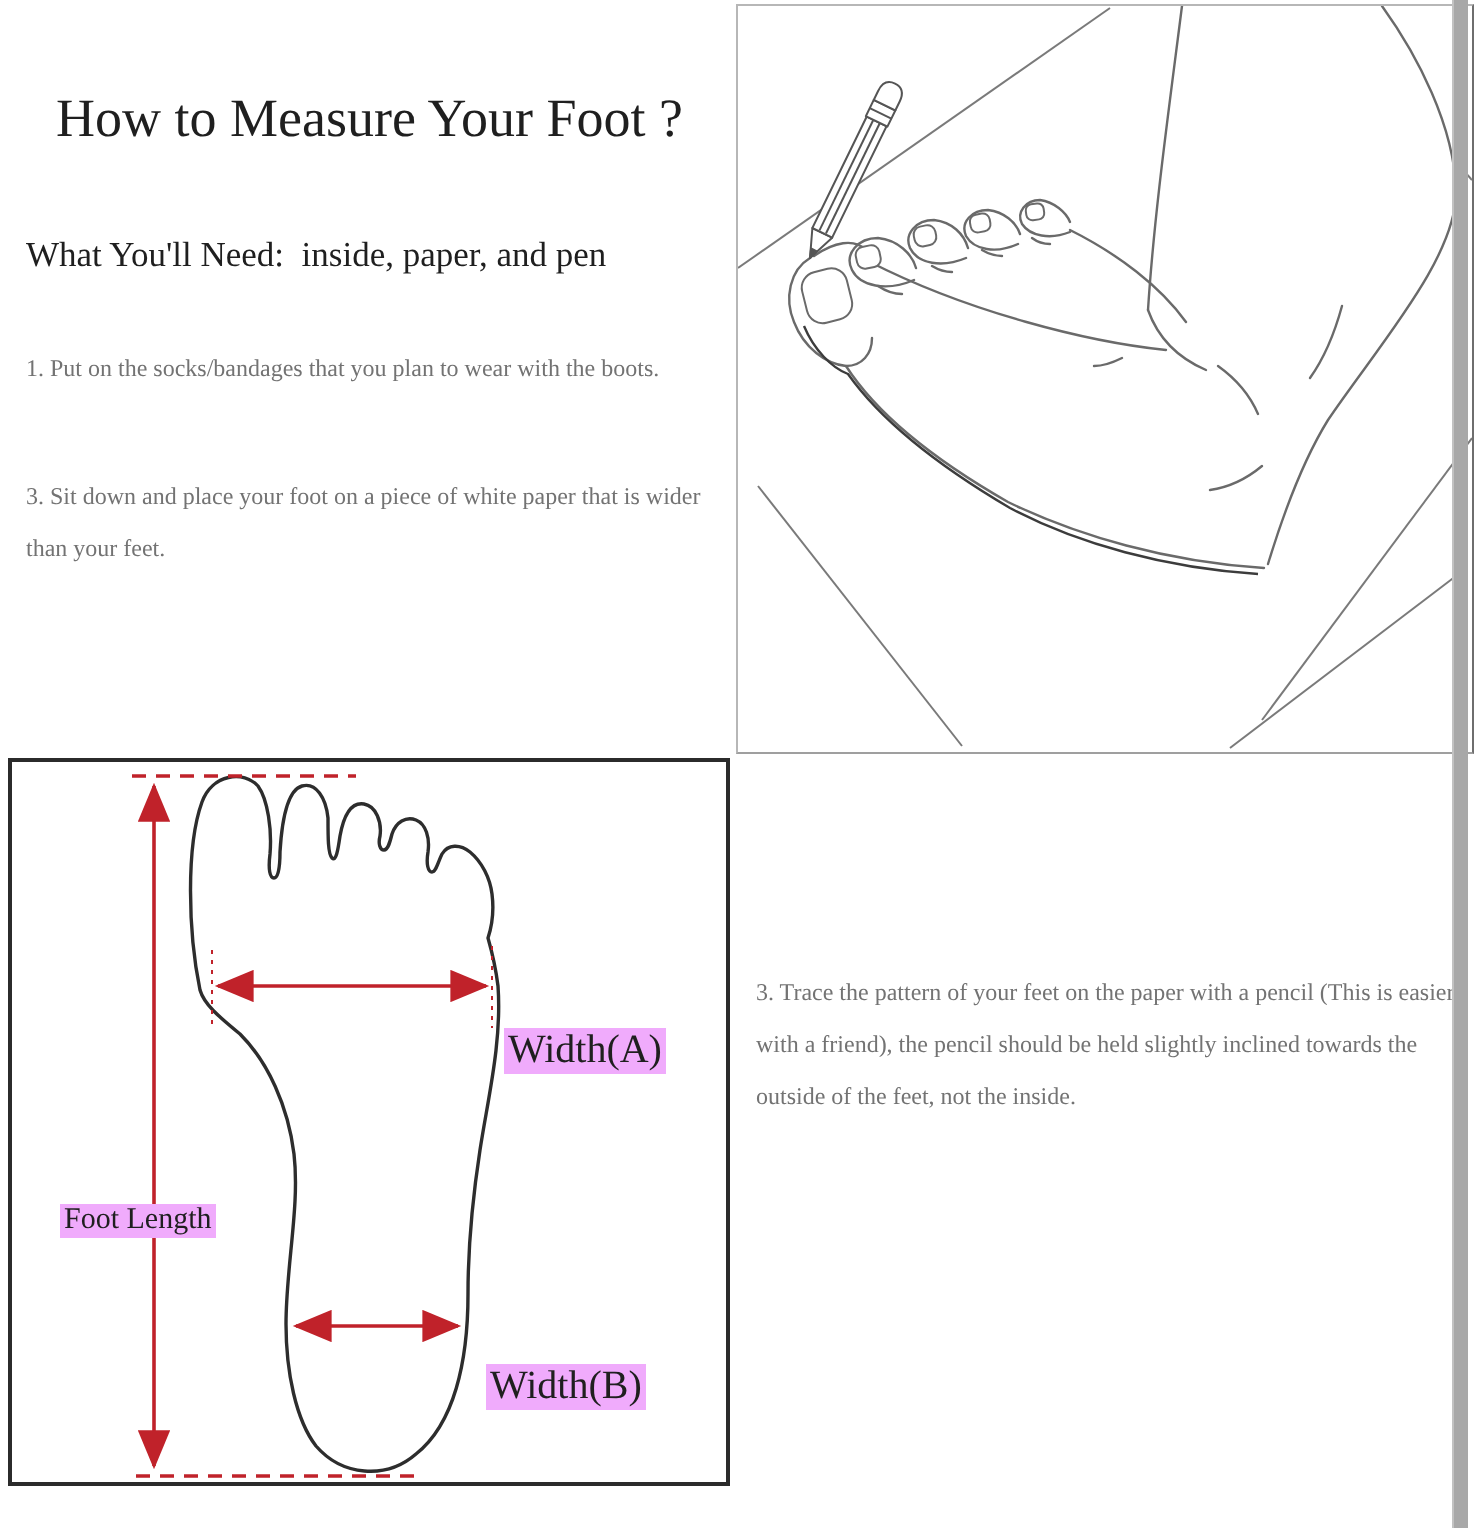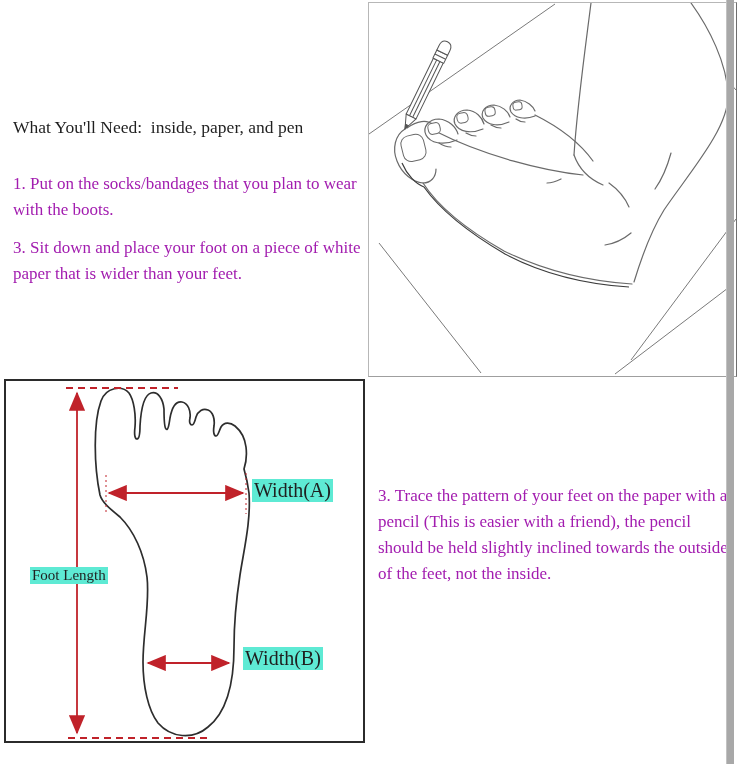--- a/index.html
+++ b/index.html
@@ -7,55 +7,56 @@
     position:relative;width:738px;height:764px;background:#ffffff;overflow:hidden;
     font-family:"Liberation Serif","DejaVu Serif",serif;color:#262626;
   }
   .page-title{
     position:absolute;left:28px;top:44px;font-size:27px;white-space:nowrap;color:#1f1f1f;
   }
   .materials-line{
     position:absolute;left:13px;top:117px;font-size:17.5px;white-space:pre-wrap;color:#1f1f1f;
   }
   .step{
-    position:absolute;width:354px;font-size:17px;line-height:26px;color:#a21caf;
+    position:absolute;width:354px;font-size:12px;line-height:26px;color:#737373;
   }
   .step-1{left:13px;top:171px;}
   .step-2{left:13px;top:235px;}
   .step-3{left:378px;top:483px;}
   .step-4{left:378px;top:598px;}
 
   .illustration-box{
     position:absolute;left:368px;top:2px;width:367px;height:373px;
     border-top:1px solid #b7b7b7;border-left:1px solid #b7b7b7;
     border-bottom:1px solid #9f9f9f;border-right:1px solid #6e6e6e;
     background:#ffffff;
   }
   .diagram-box{
     position:absolute;left:4px;top:379px;width:357px;height:360px;
     border:2px solid #2b2b2b;background:#ffffff;
   }
   .diagram-label{
-    position:absolute;background:#5eead4;color:#1f1f1f;padding:0 2px;white-space:nowrap;
+    position:absolute;background:#f0abfc;color:#1f1f1f;padding:0 2px;white-space:nowrap;margin-top:35px;
   }
   .label-foot-length{left:24px;top:186px;font-size:15px;}
   .label-width-a{left:246px;top:98px;font-size:20px;}
   .label-width-b{left:237px;top:266px;font-size:20px;text-align:center;}
 
   .scrollbar-track{
     position:absolute;left:726px;top:0;width:7px;height:764px;
     background:#a8a8a8;border-left:1px solid #c2c2c2;z-index:10;
   }
   svg{display:block;}
 </style>
 </head>
 <body>
 
 <div class="page">
 
+  <div class="page-title">How to Measure Your Foot ?</div>
   <div class="materials-line">What You'll Need:  inside, paper, and pen</div>
 
   <div class="step step-1">1. Put on the socks/bandages that you plan to wear with the boots.</div>
   <div class="step step-2">3. Sit down and place your foot on a piece of white paper that is wider than your feet.</div>
   <div class="step step-3">3. Trace the pattern of your feet on the paper with a pencil (This is easier with a friend), the pencil should be held slightly inclined towards the outside of the feet, not the inside.</div>
 
   <div class="illustration-box">
     <svg width="367" height="373" viewBox="0 0 367 373">
 
       <g stroke="#7a7a7a" stroke-width="1" fill="none">

